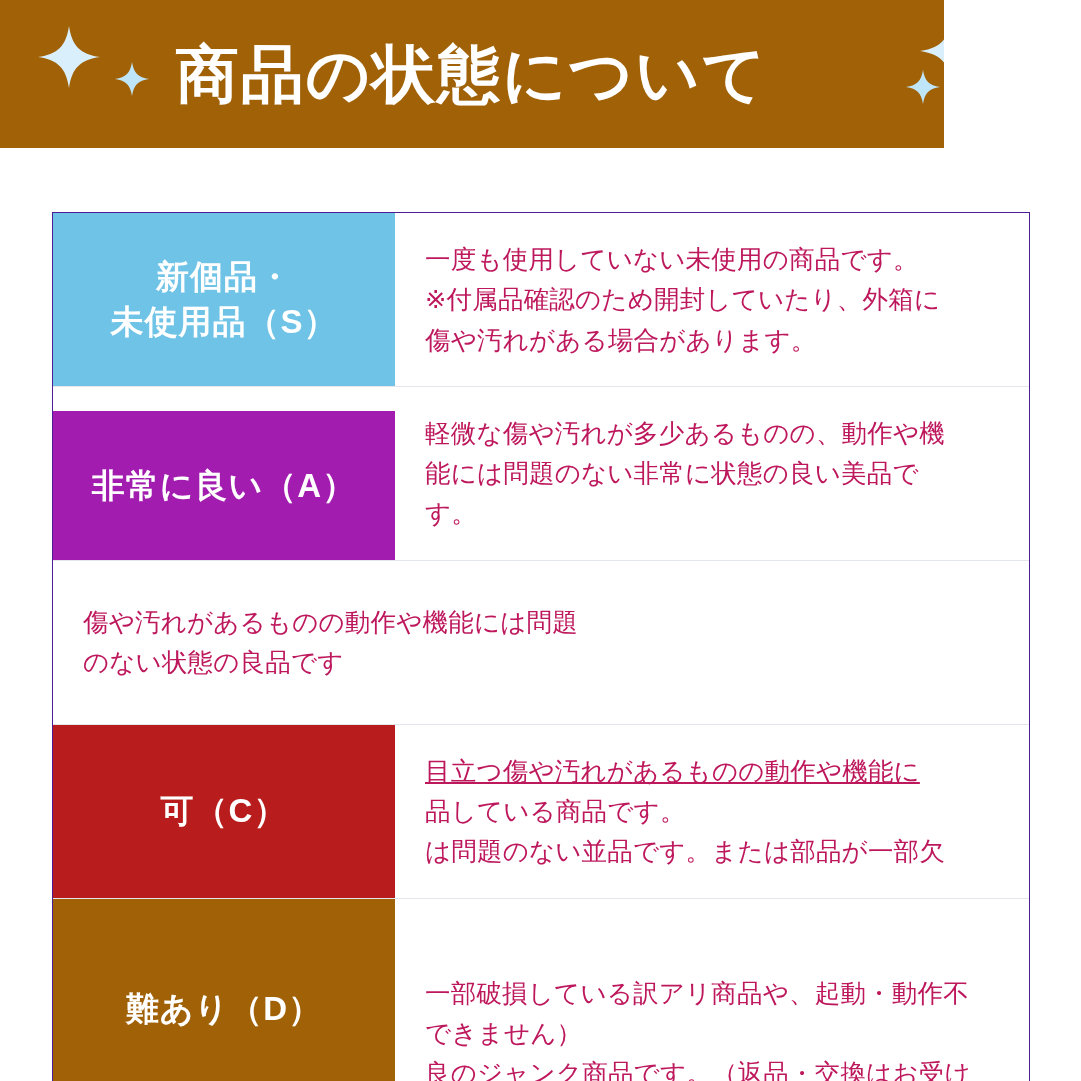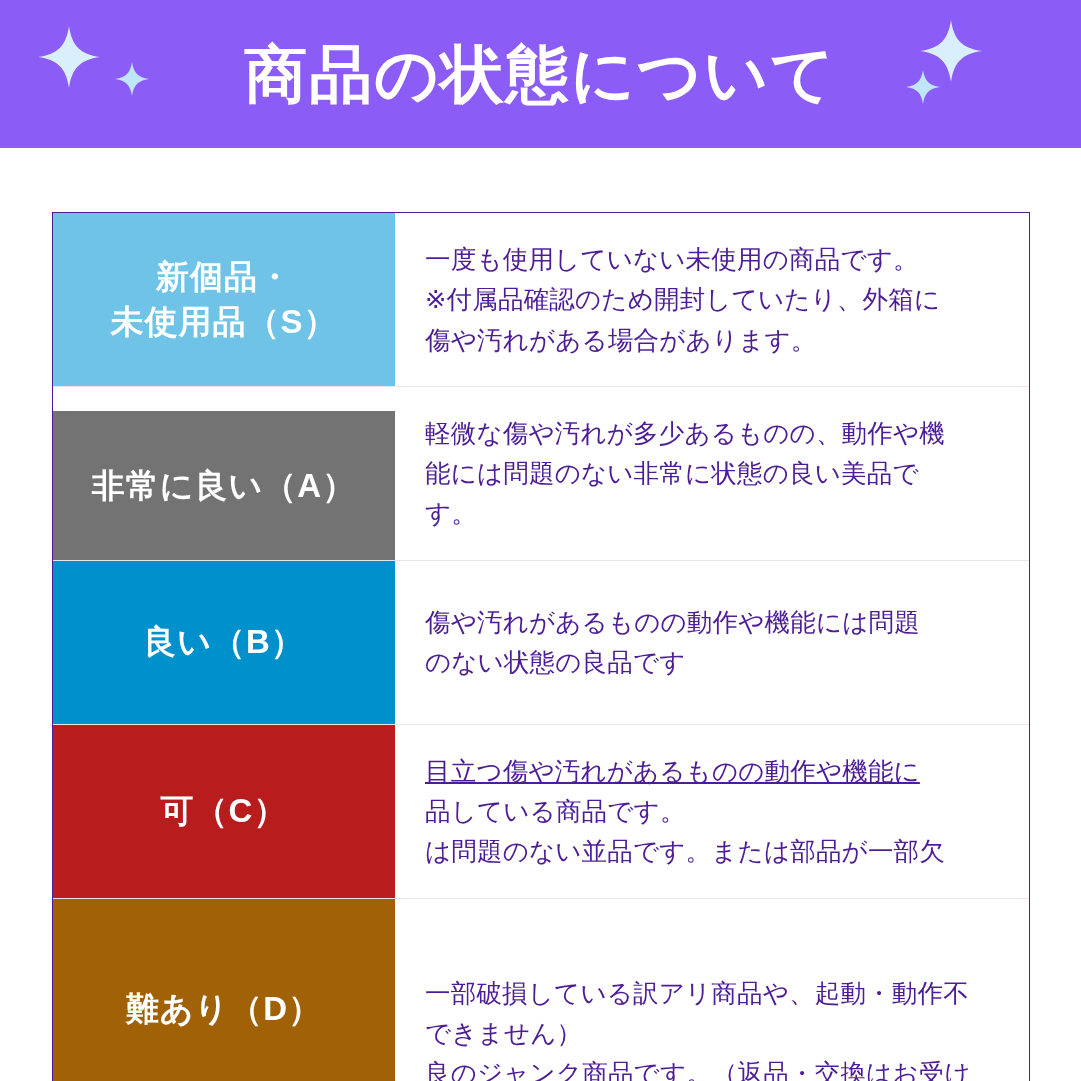--- a/index.html
+++ b/index.html
@@ -13,23 +13,23 @@
   .page {
     position: relative;
     width: 1081px;
     height: 1081px;
     background: #ffffff;
   }
 
   
   .header {
     position: relative;
-    width: 1081px;
+    width: 944px;
     height: 148px;
-    background: #8b5cf6;
+    background: #a16207;
     display: flex;
     align-items: center;
     justify-content: center;
     overflow: hidden;
   }
   .header-title {
     color: #ffffff;
     font-size: 63px;
     font-weight: bold;
     letter-spacing: 2px;
@@ -74,31 +74,31 @@
     color: #ffffff;
     font-weight: bold;
     font-size: 33px;
     line-height: 1.38;
     letter-spacing: 1px;
     padding: 18px 10px;
   }
   .desc {
     flex: 1 1 auto;
     padding: 26px 30px 26px 30px;
-    color: #4c1d95;
+    color: #be185d;
     font-size: 25.5px;
     line-height: 1.58;
     letter-spacing: 0.2px;
     display: flex;
     align-items: center;
   }
   .desc span { display: block; }
 
   .r0 .grade { background: #6ec3e6; }
-  .r1 .grade { background: #737373; margin-top: 24px; }
+  .r1 .grade { background: #a21caf; margin-top: 24px; }
   .r2 .grade { background: #0090cc; }
   .r3 .grade { background: #b91c1c; }
   .r4 .grade { background: #a16207; }
 
   .r0 { min-height: 162px; }
   .r1 { min-height: 172px; }
   .r2 { min-height: 164px; }
   .r3 { min-height: 170px; }
   .r4 { min-height: 170px; }
 </style>
@@ -158,23 +158,20 @@
       <div class="desc">
         <span>
           <span style="display: block;">軽微な傷や汚れが多少あるものの、動作や機</span>
           <span style="display: block;">能には問題のない非常に状態の良い美品で</span>
           <span style="display: block;">す。</span>
         </span>
       </div>
     </div>
 
     <div class="row r2">
-      <div class="grade">
-        <span>良い（B）</span>
-      </div>
       <div class="desc">
         <span>
           <span style="display: block;">傷や汚れがあるものの動作や機能には問題</span>
           <span style="display: block;">のない状態の良品です</span>
         </span>
       </div>
     </div>
 
     <div class="row r3">
       <div class="grade">

